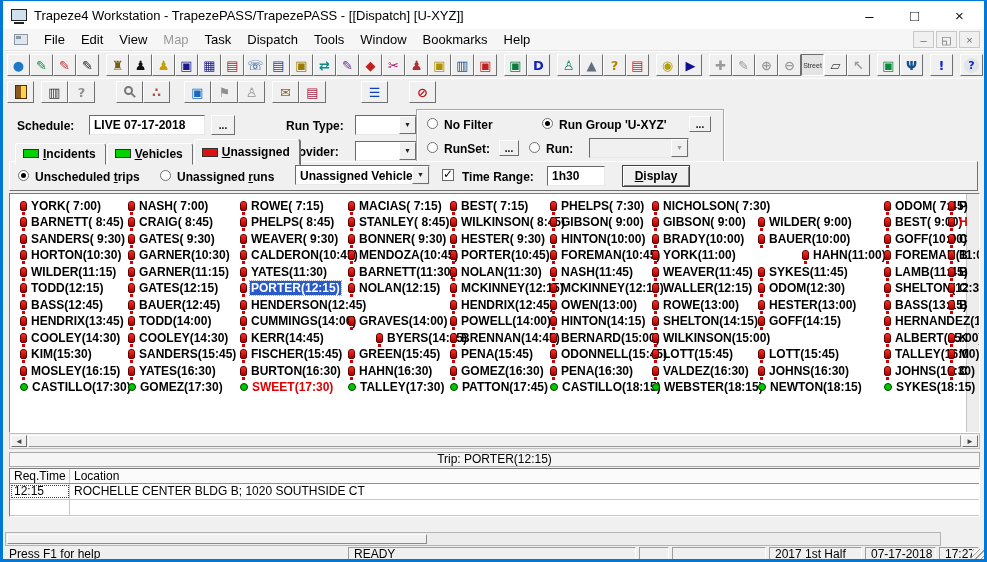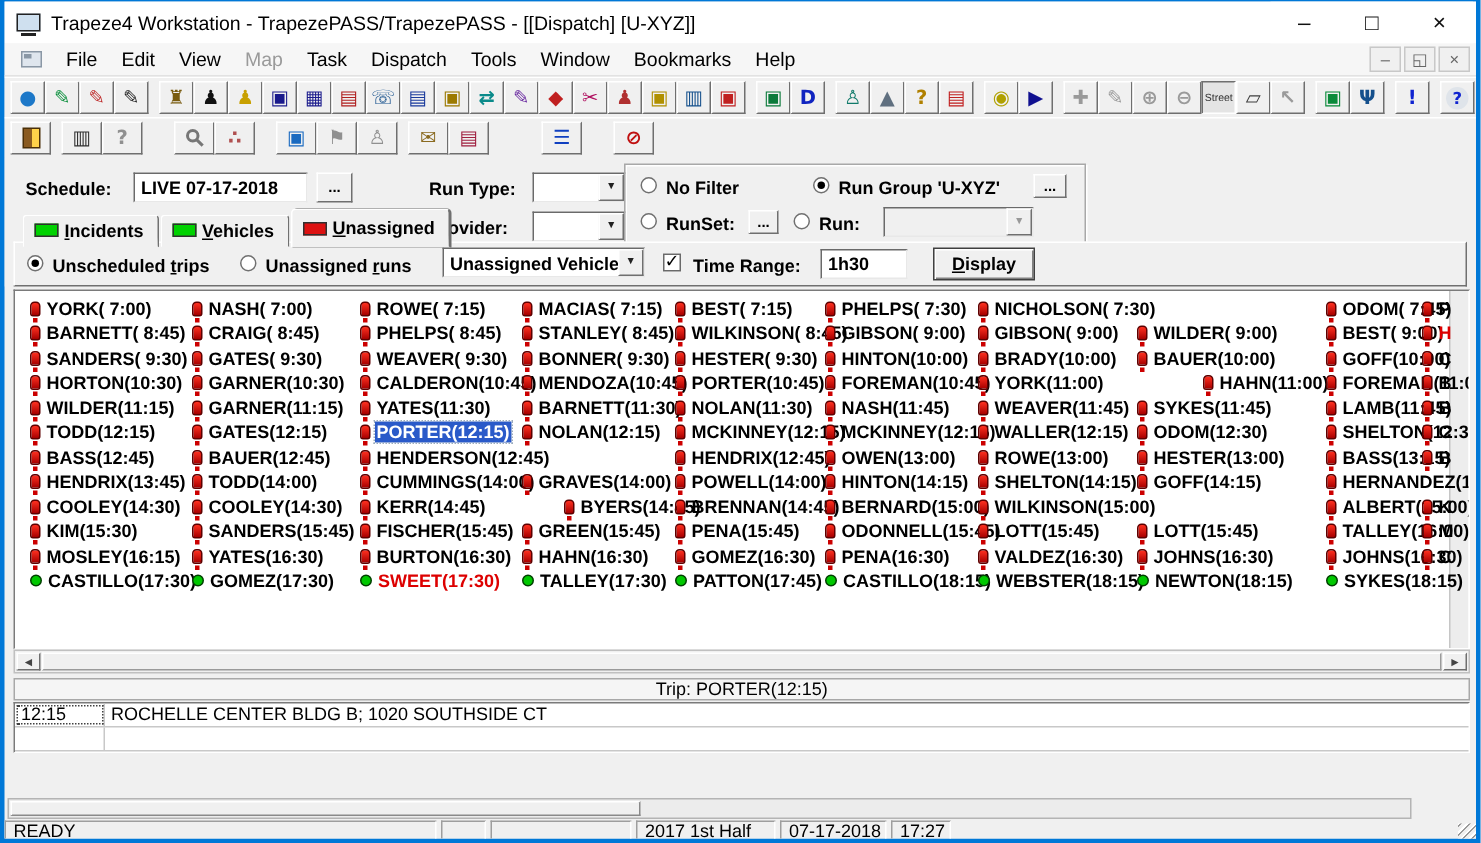--- a/index.html
+++ b/index.html
@@ -837,33 +837,38 @@
     </div>
   </div>
 <div class="gstrip">
   <span class="arrow-btn" style="left:1px">◄</span>
   <span class="gthumb"></span>
   <span class="arrow-btn" style="right:1px">►</span>
 </div>
 
 <div class="tripbar">Trip: PORTER(12:15)</div>
 <div class="triptable" id="triptable">
+  <div class="trow head">
+    <span class="tcell c0">Req.Time</span>
+    <span class="tcell c1">Location</span>
+  </div>
 <div class="trow">
       <span class="tcell c0 focus">12:15</span>
       <span class="tcell c1">ROCHELLE CENTER BLDG B; 1020 SOUTHSIDE CT</span>
     </div>
     <div class="trow">
       <span class="tcell c0"></span>
     </div>
   </div>
 
 <div class="hscroll">
   <span class="hthumb"></span>
 </div>
 <div class="statusbar">
+  <span class="sb-panel sb-flat" style="width:342px">Press F1 for help</span>
   <span class="sb-panel" style="width:288px">READY</span>
   <span class="sb-panel" style="width:30px"></span>
   <span class="sb-panel" style="width:94px"></span>
   <span class="sb-panel" style="width:93px">2017 1st Half</span>
   <span class="sb-panel" style="width:71px">07-17-2018</span>
   <span class="sb-panel" style="width:40px">17:27</span>
   <span class="grip"></span>
 </div>
 
 </body></html>

